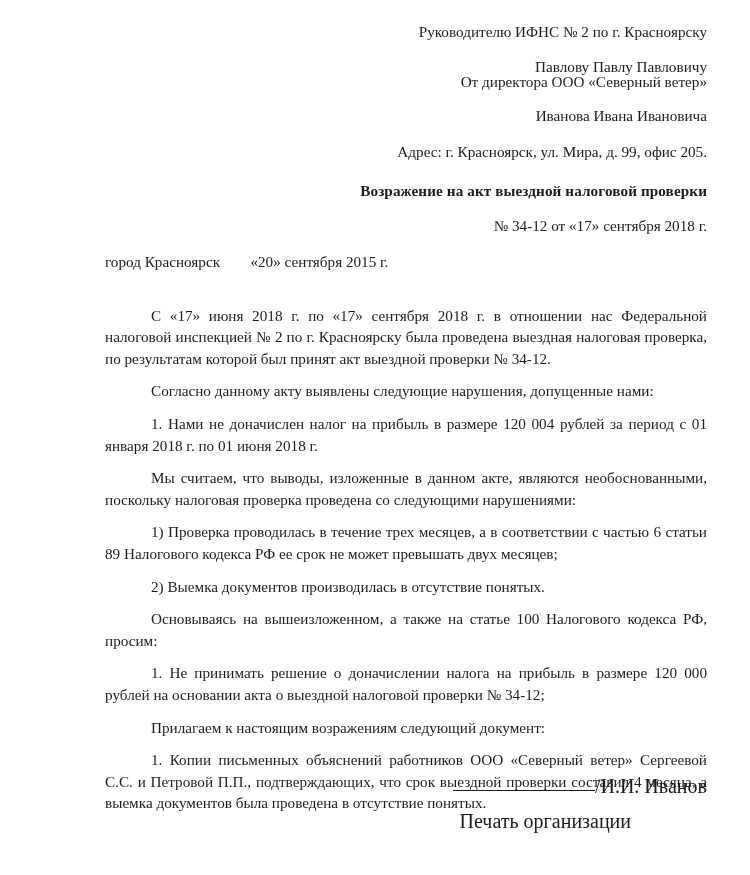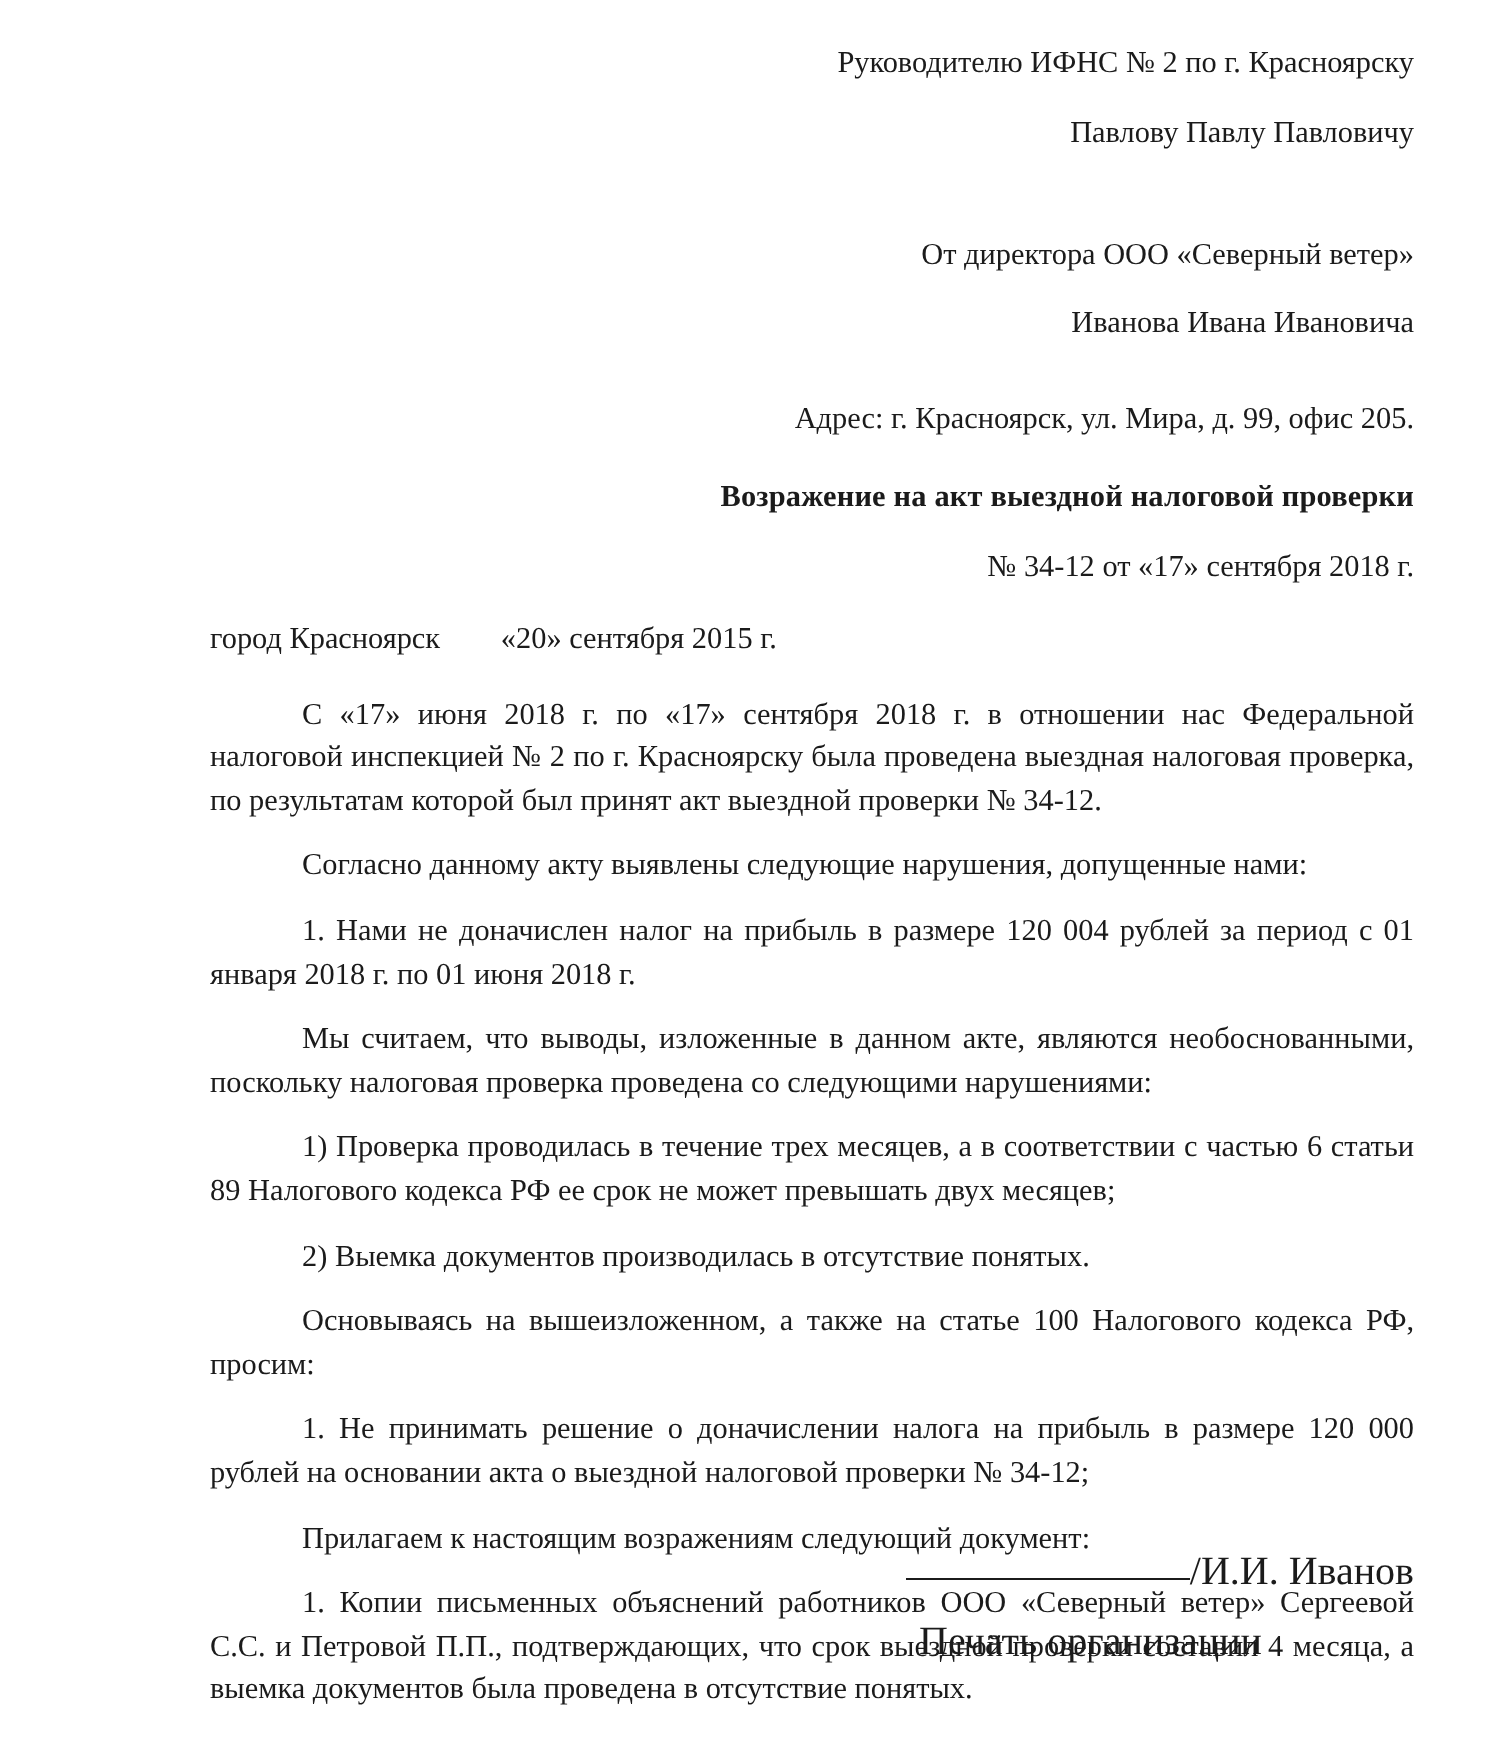--- a/index.html
+++ b/index.html
@@ -30,23 +30,23 @@
     text-align: right;
     font-size: 15.2px;
     line-height: 1.0;
   }
   .addr-line {
     display: block;
     white-space: nowrap;
   }
   .addr-line.l1 { margin: 0 0 10px 0; padding-top: 2px; }
   .addr-line.l2 { margin-top: 20px; }
-  .addr-line.l3 { margin-top: 46px; }
+  .addr-line.l3 { }
   .addr-line.l4 { margin-top: 18px; }
-  .addr-line.l5 { margin-top: 33px; }
+  .addr-line.l5 { margin-top: 21px; }
 
   
   .title-block {
     text-align: right;
     margin-top: 24px;
   }
   .doc-title {
     font-size: 15.2px;
     font-weight: bold;
     line-height: 1.0;
@@ -63,21 +63,21 @@
   
   .city-date {
     margin-top: 21px;
     font-size: 15.2px;
     line-height: 1.0;
     white-space: pre;
   }
 
   
   .body-text {
-    margin-top: 19px;
+    margin-top: 35px;
   }
   .para {
     font-size: 15.2px;
     line-height: 21.6px;
     text-align: justify;
     text-indent: 46px;
     margin: 0 0 11px 0;
     hyphens: none;
   }
   .para:last-child { margin-bottom: 0; }

